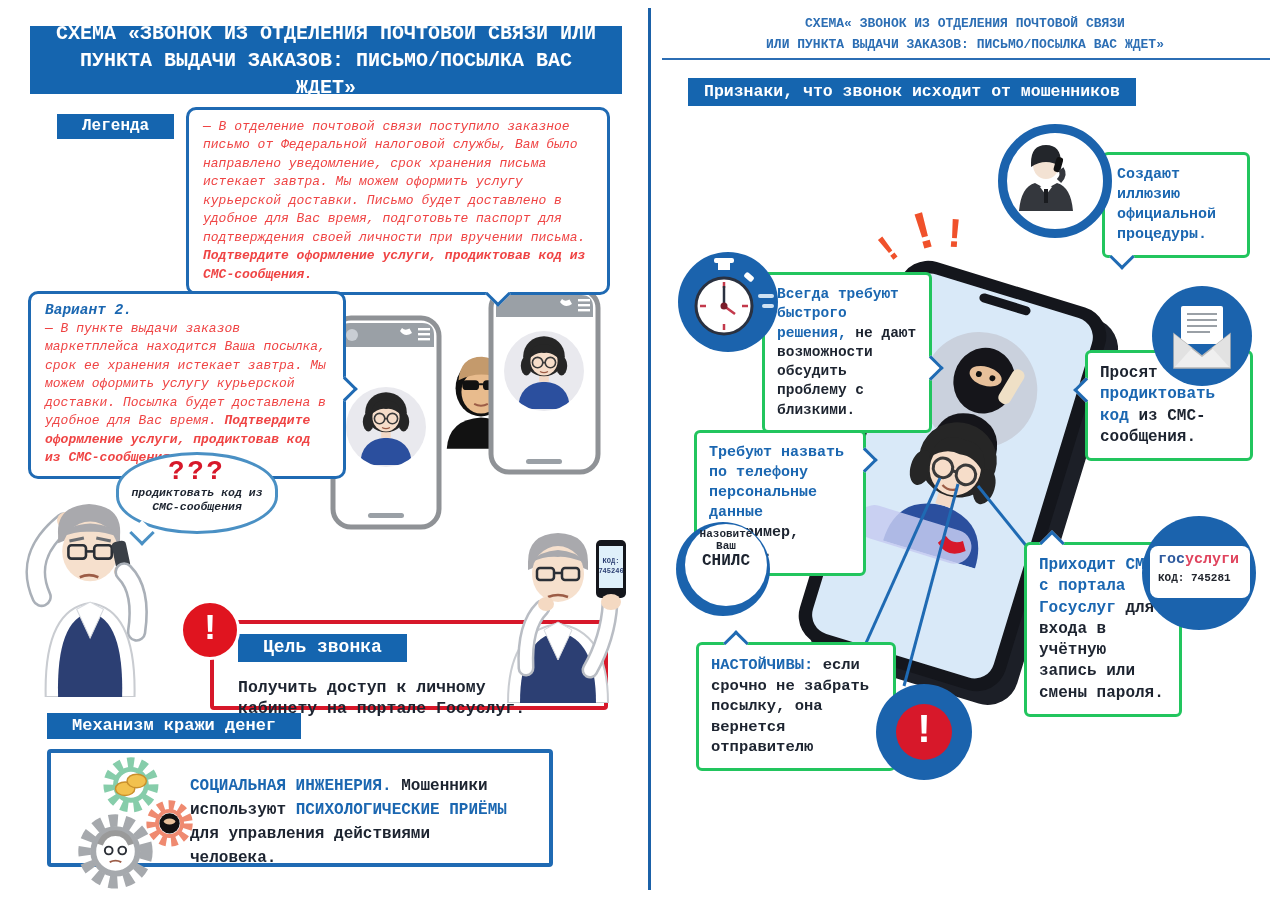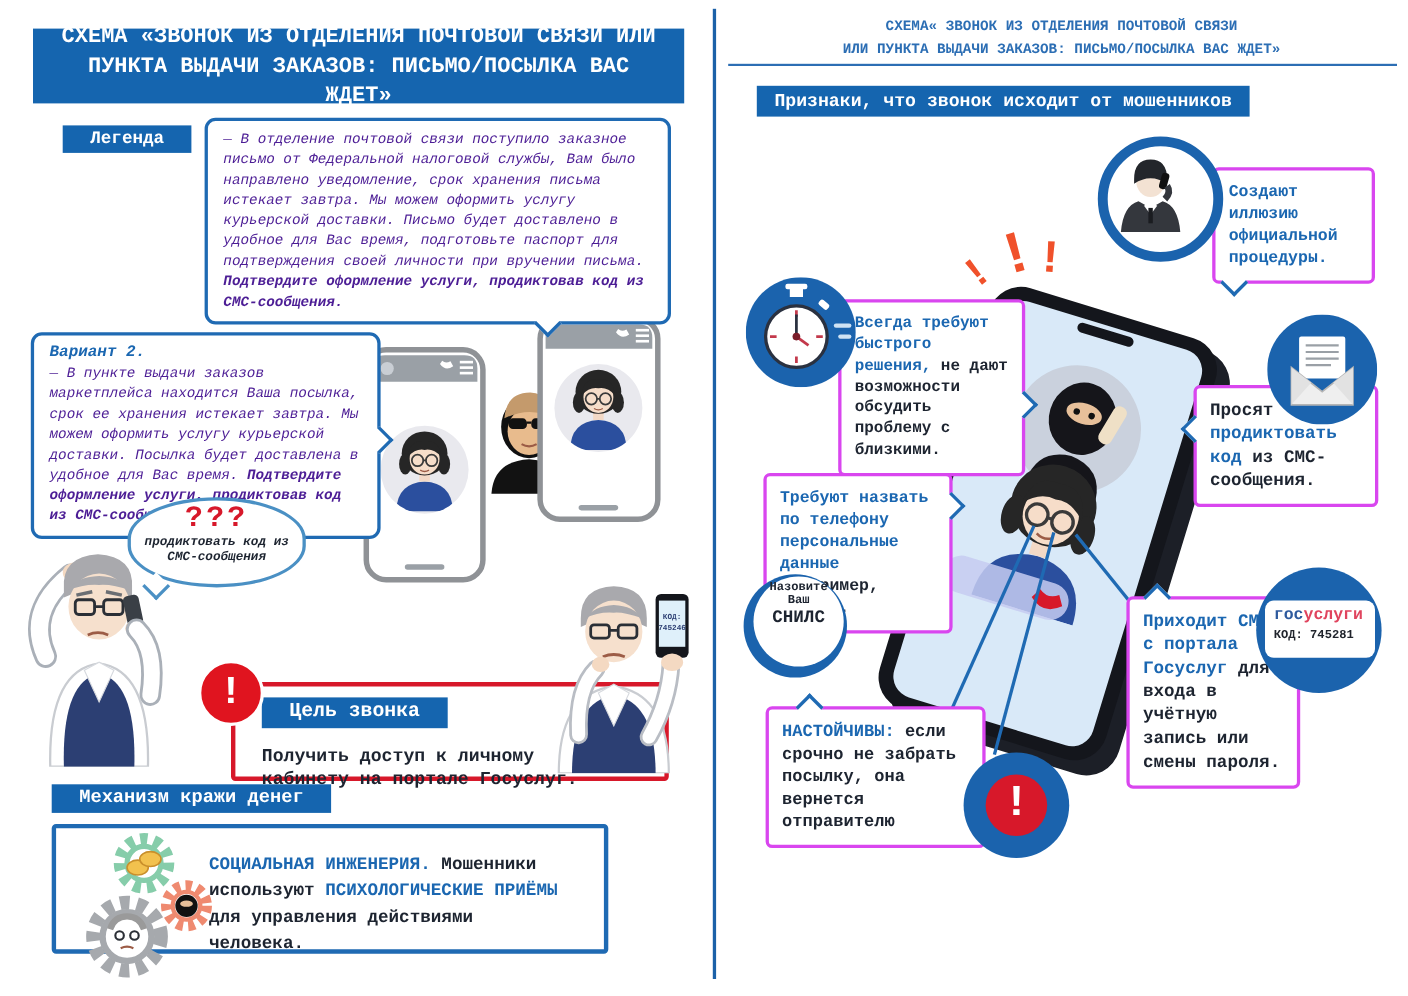--- a/index.html
+++ b/index.html
@@ -3,23 +3,23 @@
 <meta charset="utf-8">
 <style>
   html,body{margin:0;padding:0;background:#fff;}
   #canvas{position:relative;width:1280px;height:905px;background:#fff;overflow:hidden;
           font-family:Liberation Mono, monospace;color:#1d2430;}
   .abs{position:absolute;}
   .chip{background:#1565af;color:#fff;font-weight:bold;display:inline-flex;align-items:center;
         padding:3px 25px;line-height:1.2;}
   .speech{position:absolute;background:#fff;border:3px solid #1f6ab3;border-radius:10px;padding:8px 14px;}
   .v-title{color:#1b67b1;font-weight:bold;font-style:italic;font-size:14.5px;margin-bottom:2px;}
-  .v-body{font-style:italic;font-size:13px;line-height:1.42;color:#4c1d95;}
+  .v-body{font-style:italic;font-size:13px;line-height:1.42;color:#ef4444;}
   .v-bold{font-weight:bold;}
-  .callout{position:absolute;background:#fff;border:3px solid #d946ef;border-radius:6px;
+  .callout{position:absolute;background:#fff;border:3px solid #22c55e;border-radius:6px;
            padding:10px 12px;font-weight:bold;line-height:1.33;z-index:3;}
   .blue{color:#1b67b1;}
   .dark{color:#1d2430;}
   .tail{position:absolute;width:15px;height:15px;background:#fff;
         border-left:3px solid #1f6ab3;border-bottom:3px solid #1f6ab3;}
   .tail.down{bottom:-11px;transform:rotate(-45deg);}
   .tail.up{top:-11px;transform:rotate(135deg);}
   .tail.left{left:-11px;transform:rotate(45deg);}
   .tail.right{right:-11px;transform:rotate(225deg);}
   .circle{border-radius:50%;}
@@ -104,21 +104,21 @@
         <use href="#sym-woman" x="16" y="42" width="80" height="80"></use>
       </g>
     <rect x="38" y="172" width="36" height="5" rx="2.5" fill="#9aa0a6"></rect>
   </svg>
 
   <div class="speech" style="left:186px;top:107px;width:390px;height:auto;z-index:3;">
     <div class="v-body"><span>— В отделение почтовой связи  поступило заказное письмо от Федеральной налоговой службы, Вам было направлено уведомление, срок хранения письма истекает завтра. Мы можем оформить услугу курьерской доставки. Письмо будет доставлено в удобное для Вас время, подготовьте паспорт для подтверждения своей личности при вручении письма. </span><span class="v-bold">Подтвердите оформление услуги, продиктовав код из СМС-сообщения.</span></div>
     <div class="tail down" style="left:300px;"></div>
   </div>
 
-  <div class="speech" style="left:28px;top:302px;width:284px;height:auto;z-index:3;">
+  <div class="speech" style="left:28px;top:291px;width:284px;height:auto;z-index:3;">
     <div class="v-title">Вариант 2.</div>
     <div class="v-body"><span>— В пункте выдачи заказов маркетплейса находится Ваша посылка, срок ее хранения истекает завтра. Мы можем оформить услугу курьерской доставки. Посылка будет доставлена в удобное для Вас время. </span><span class="v-bold">Подтвердите оформление услуги, продиктовав код из СМС-сообщения.</span></div>
     <div class="tail right" style="top:86px;"></div>
   </div>
 
   <div class="abs" style="left:116px;top:452px;width:156px;height:76px;background:#fff;border:3px solid #4a90c4;border-radius:50% / 46%;z-index:3;text-align:center;">
     <div style="color:#d7182a;font-weight:900;font-size:27px;letter-spacing:3px;line-height:1;margin-top:4px;">???</div>
     <div style="font-size:11.5px;font-weight:bold;font-style:italic;line-height:1.25;padding:0 8px;">продиктовать код из СМС-сообщения</div>
     <div class="tail down" style="left:14px;border-color:#4a90c4;"></div>
   </div>

